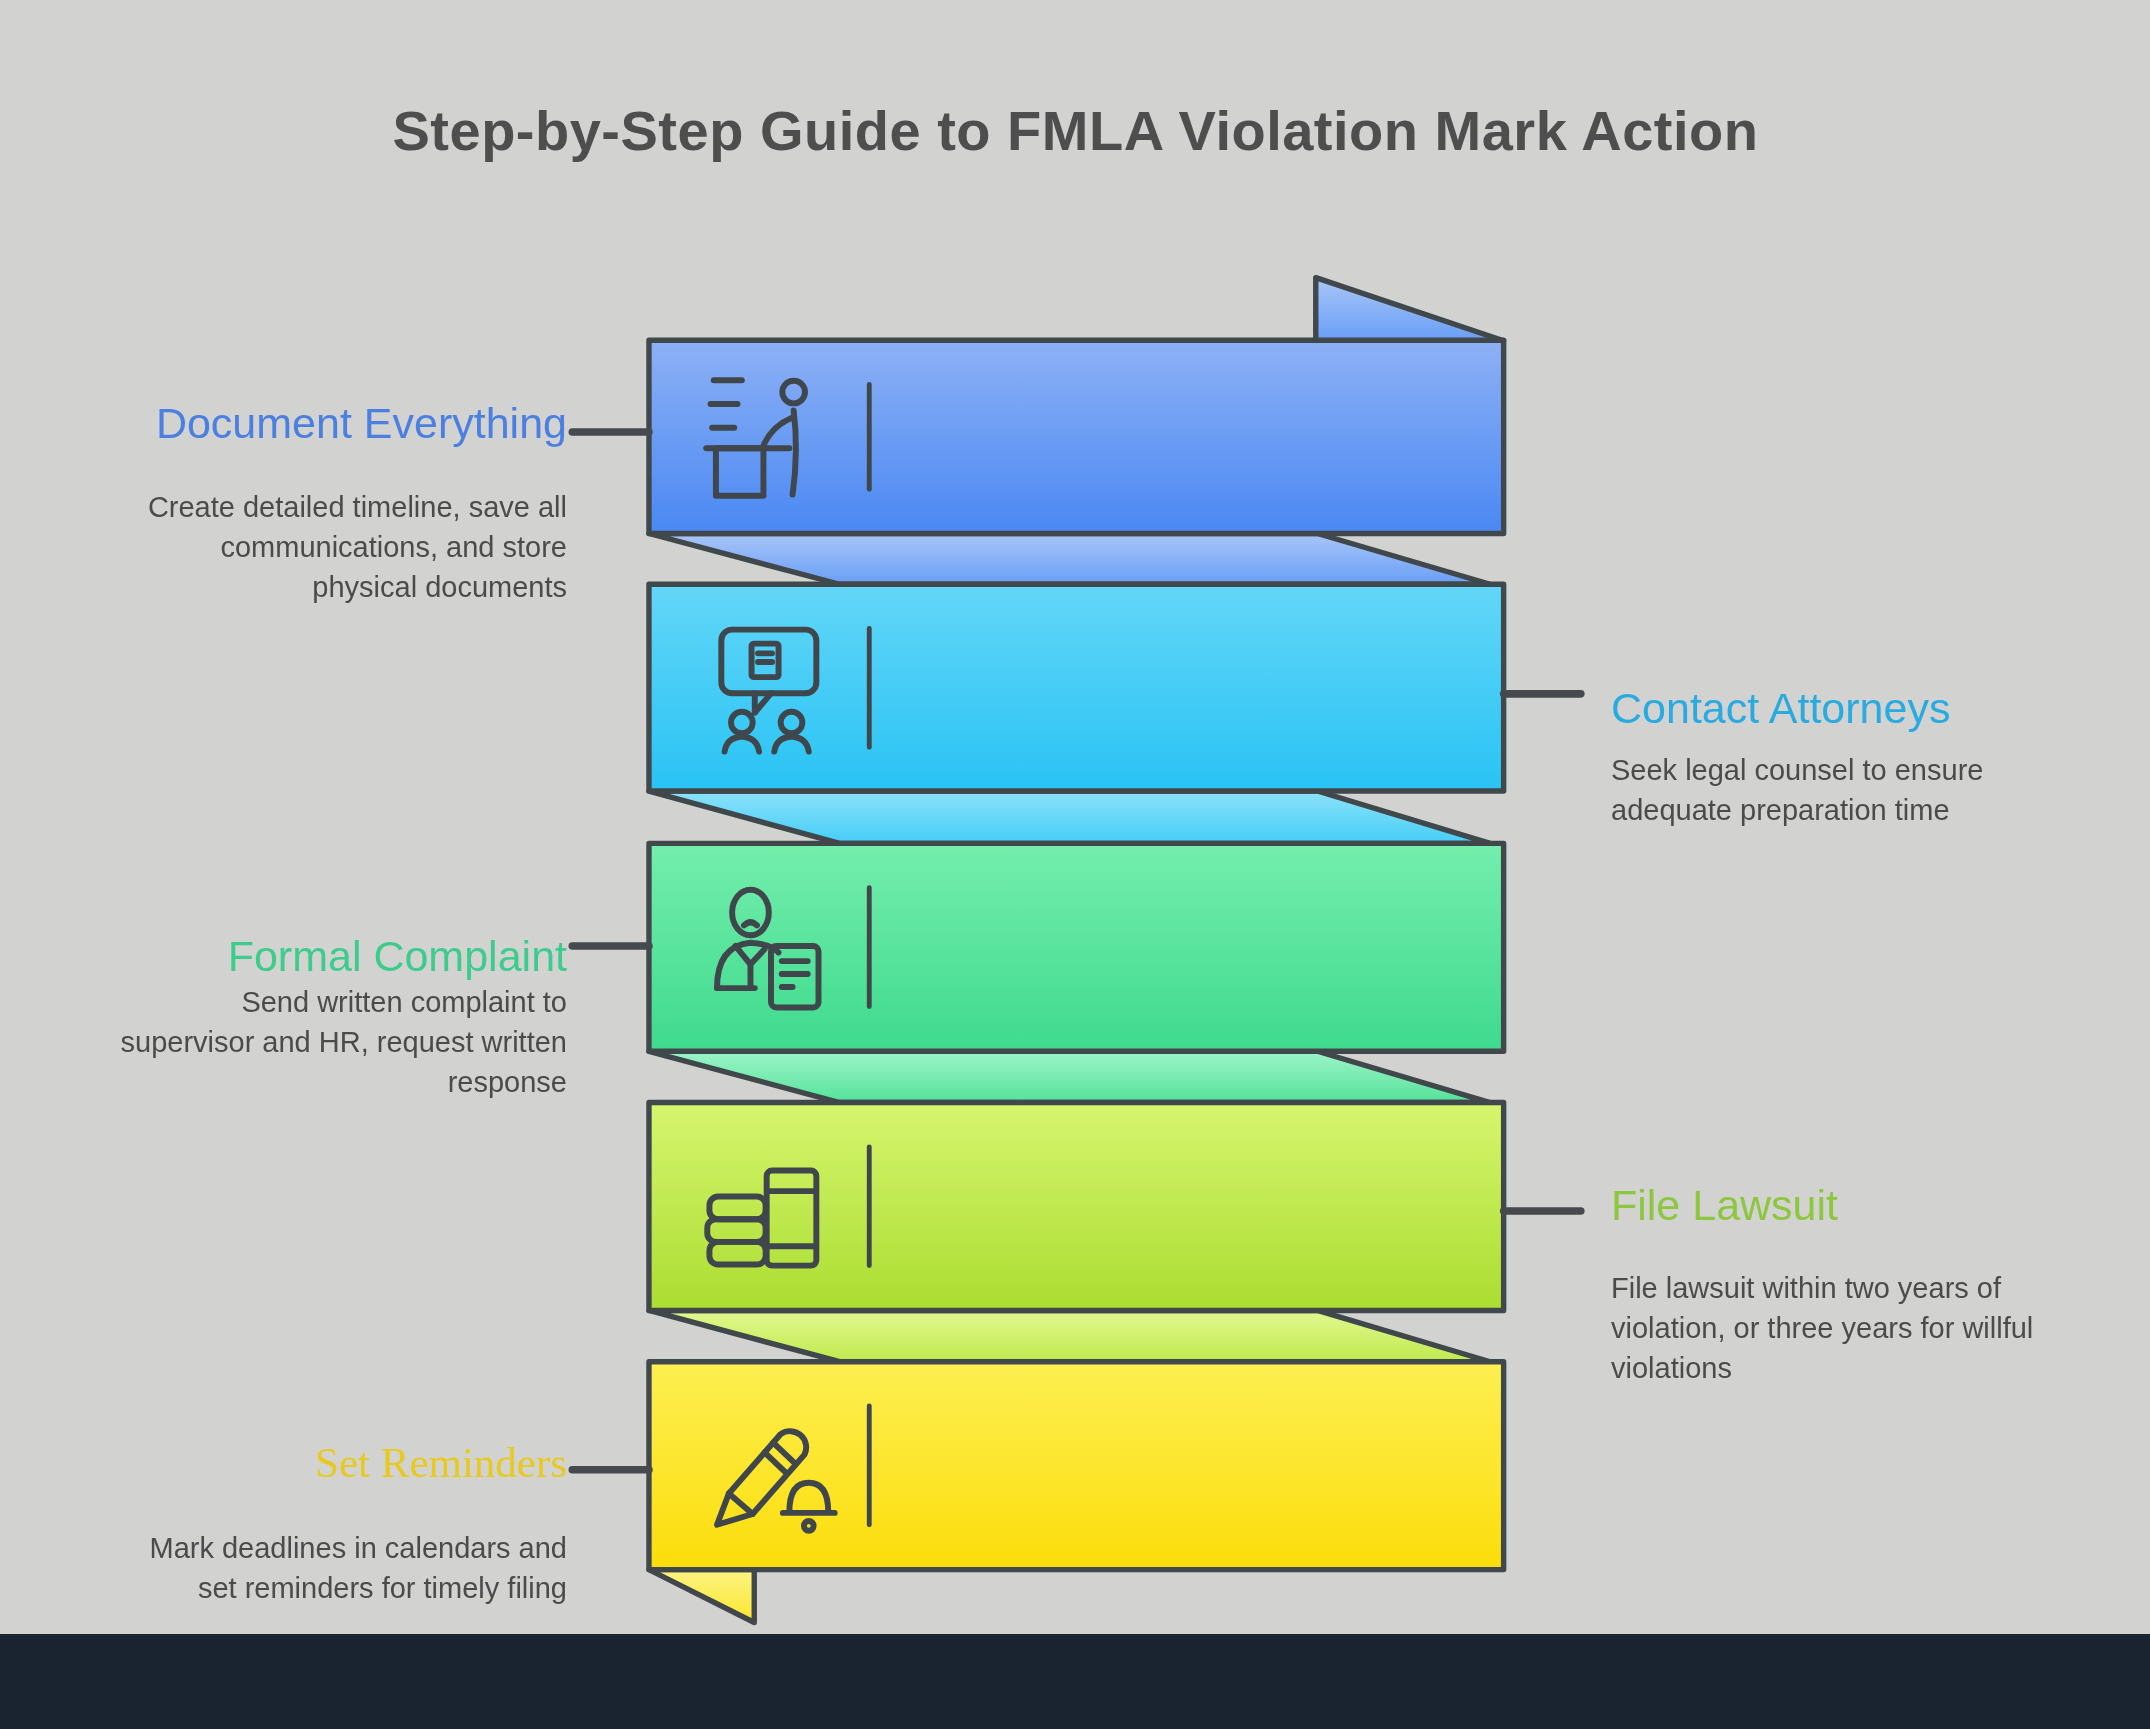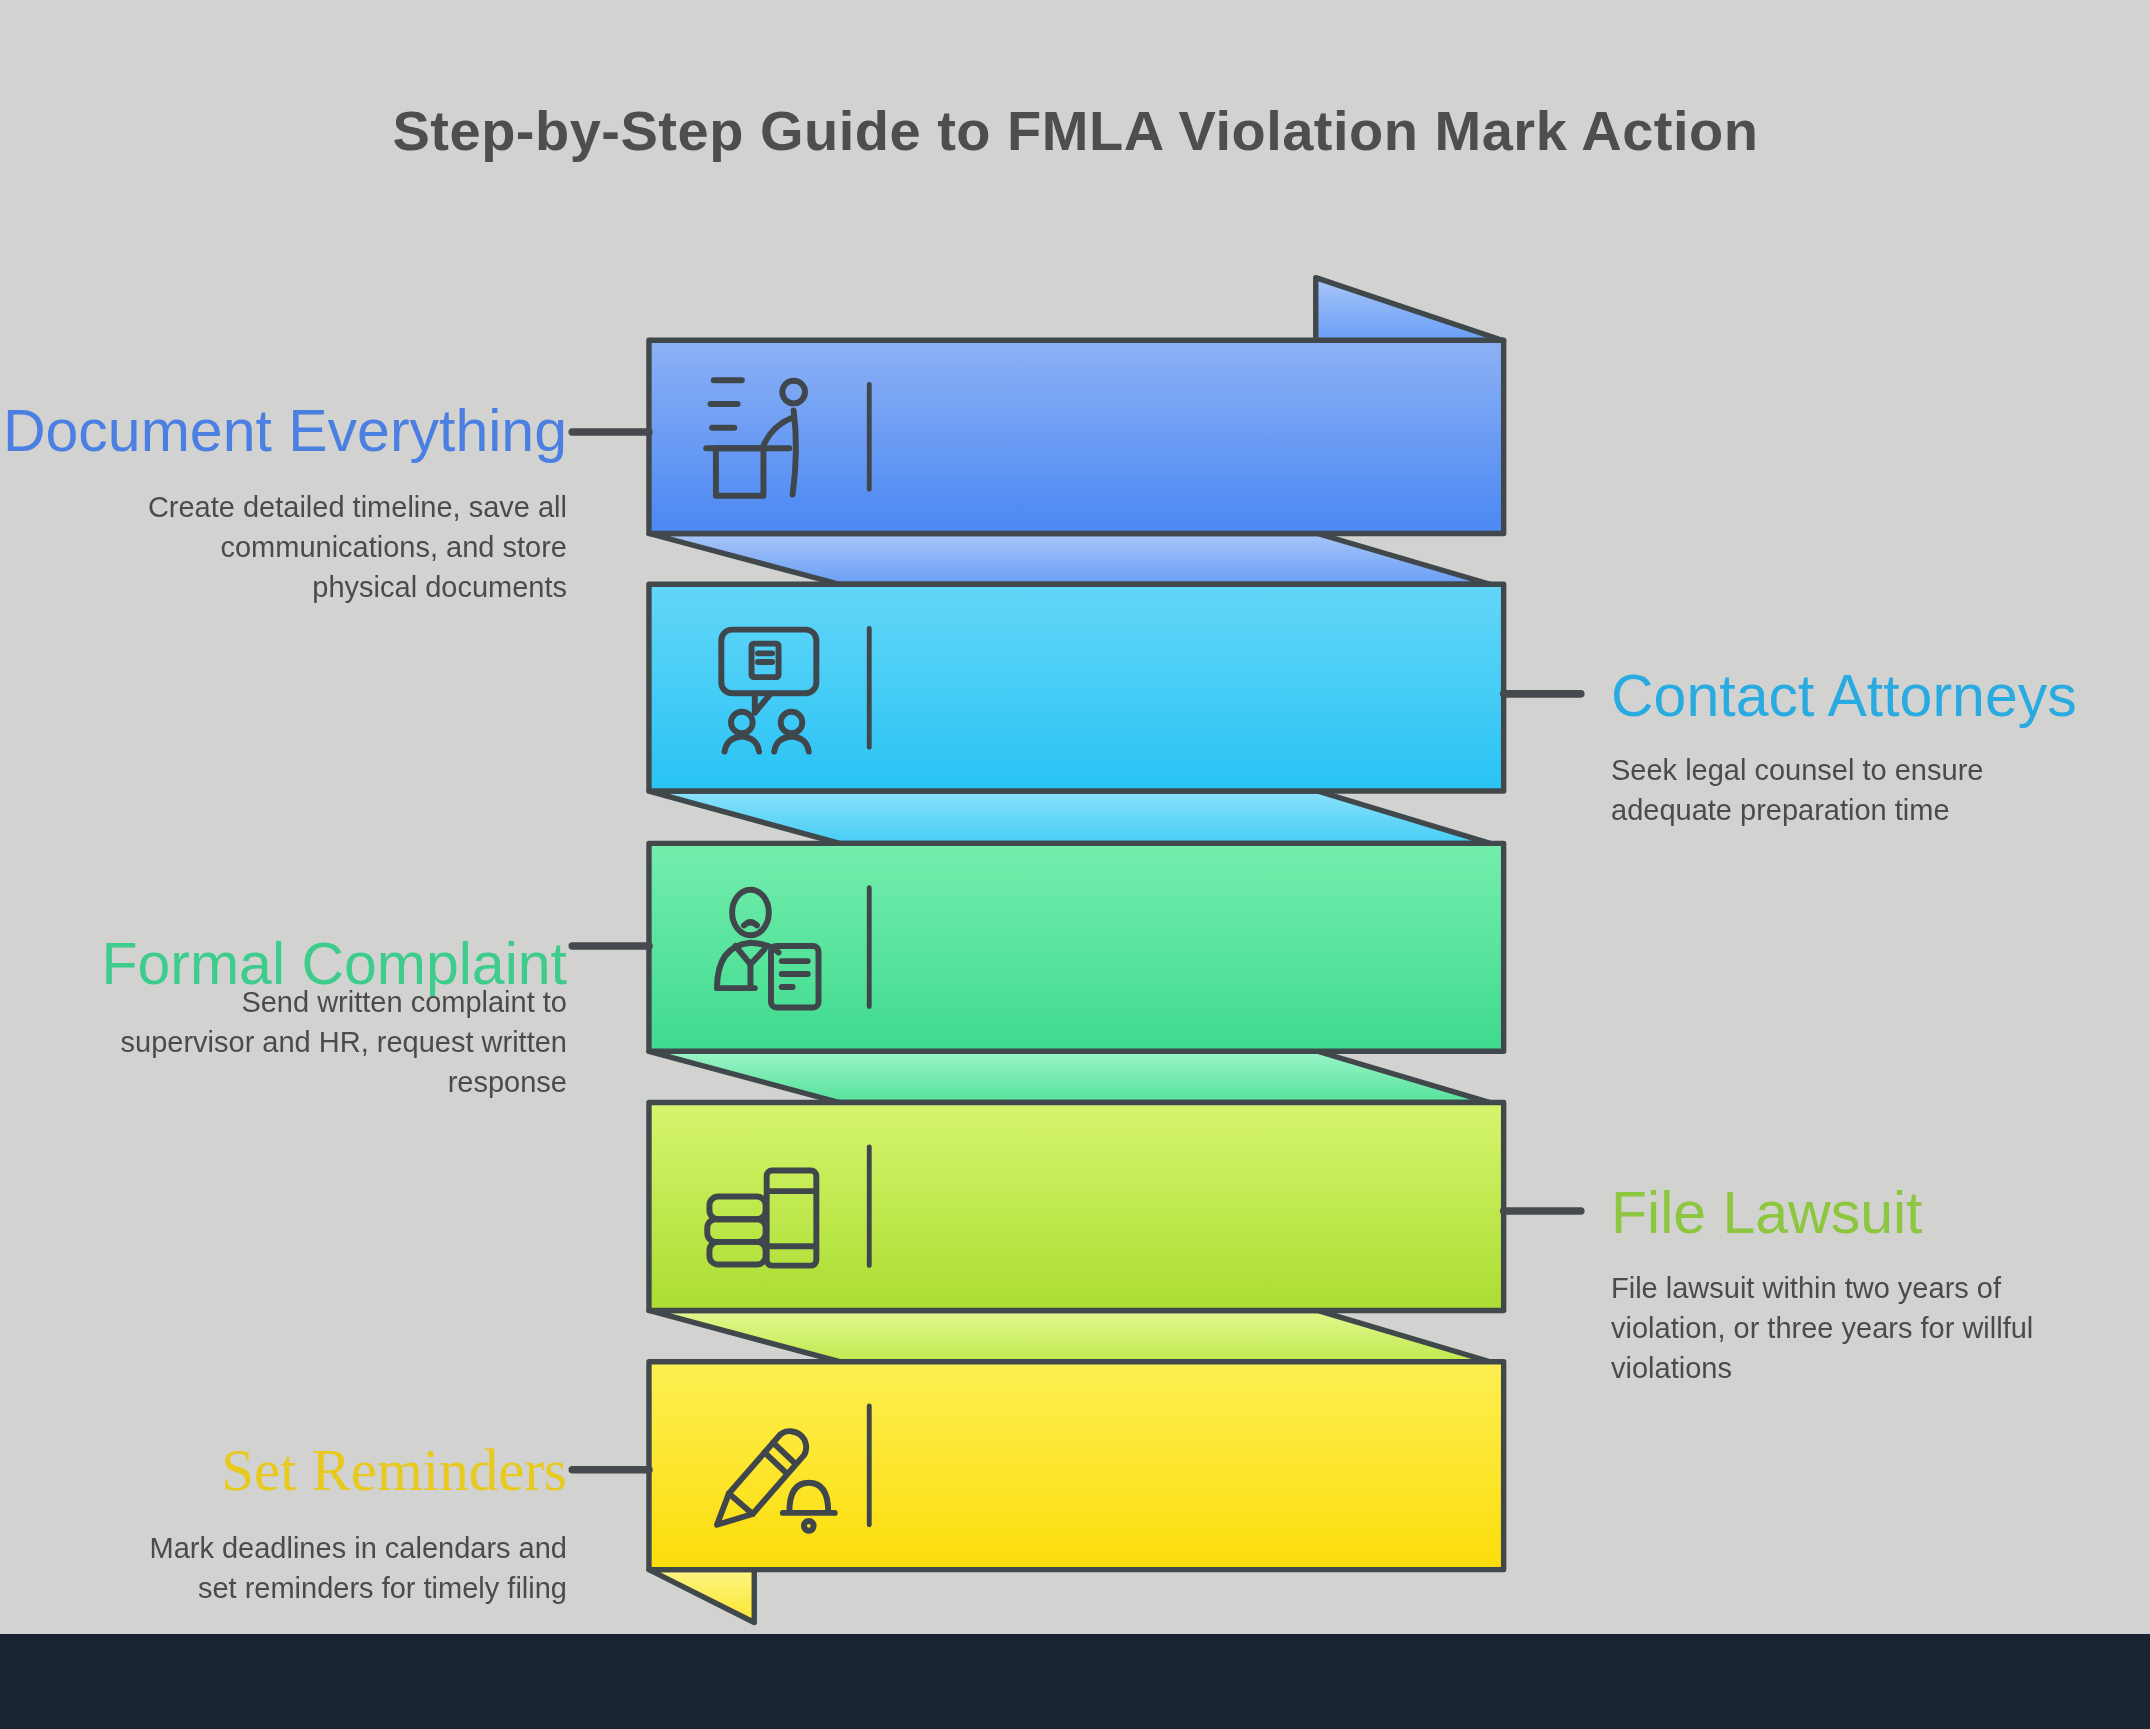--- a/index.html
+++ b/index.html
@@ -18,21 +18,21 @@
     font-family:"Liberation Sans", sans-serif;
     position:relative;
   }
   .stage{position:absolute;inset:0;}
   .title{
     position:absolute;left:0;top:98px;width:2151px;
     text-align:center;font-size:56px;font-weight:bold;color:var(--title);
     letter-spacing:0.5px;
   }
   .step-label{
-    position:absolute;font-size:59px;line-height:1.05;white-space:nowrap;
+    position:absolute;font-size:43px;line-height:1.05;white-space:nowrap;
   }
   .step-desc{
     position:absolute;font-size:29px;line-height:1.38;color:var(--desc);
     white-space:pre-line;
   }
   .align-r{text-align:right;}
   .align-l{text-align:left;}
   svg.ribbon{position:absolute;left:0;top:0;}
   .shape{stroke:var(--outline);stroke-width:10;stroke-linejoin:round;}
   .icon{stroke:var(--icon);stroke-width:11;fill:none;stroke-linecap:round;stroke-linejoin:round;}
@@ -169,21 +169,21 @@
     <line class="connector" x1="1060" y1="1752" x2="1202" y2="1752"></line>
     <line class="connector" x1="2785" y1="2243" x2="2928" y2="2243"></line>
     <line class="connector" x1="1060" y1="2722" x2="1202" y2="2722"></line>
   </svg>
 
   <div class="step-label label-0 align-r" style="right: 1584px; top: 401px; color: rgb(75, 128, 226);">Document Everything</div>
   <div class="step-desc align-r" style="right:1584px;top:487px;width:540px;">Create detailed timeline, save all
 communications, and store
 physical documents</div>
 
-  <div class="step-label label-1 align-l" style="left: 1611px; top: 666px; color: rgb(41, 171, 226);">Contact Attorneys</div>
+  <div class="step-label label-1 align-l" style="left: 1611px; top: 686px; color: rgb(41, 171, 226);">Contact Attorneys</div>
   <div class="step-desc align-l" style="left:1611px;top:750px;width:518px;">Seek legal counsel to ensure
 adequate preparation time</div>
 
   <div class="step-label label-2 align-r" style="right: 1584px; top: 934px; color: rgb(62, 204, 141);">Formal Complaint</div>
   <div class="step-desc align-r" style="right:1584px;top:982px;width:567px;">Send written complaint to
 supervisor and HR, request written
 response</div>
 
   <div class="step-label label-3 align-l" style="left: 1611px; top: 1183px; color: rgb(141, 198, 63);">File Lawsuit</div>
   <div class="step-desc align-l" style="left:1611px;top:1268px;width:529px;">File lawsuit within two years of

